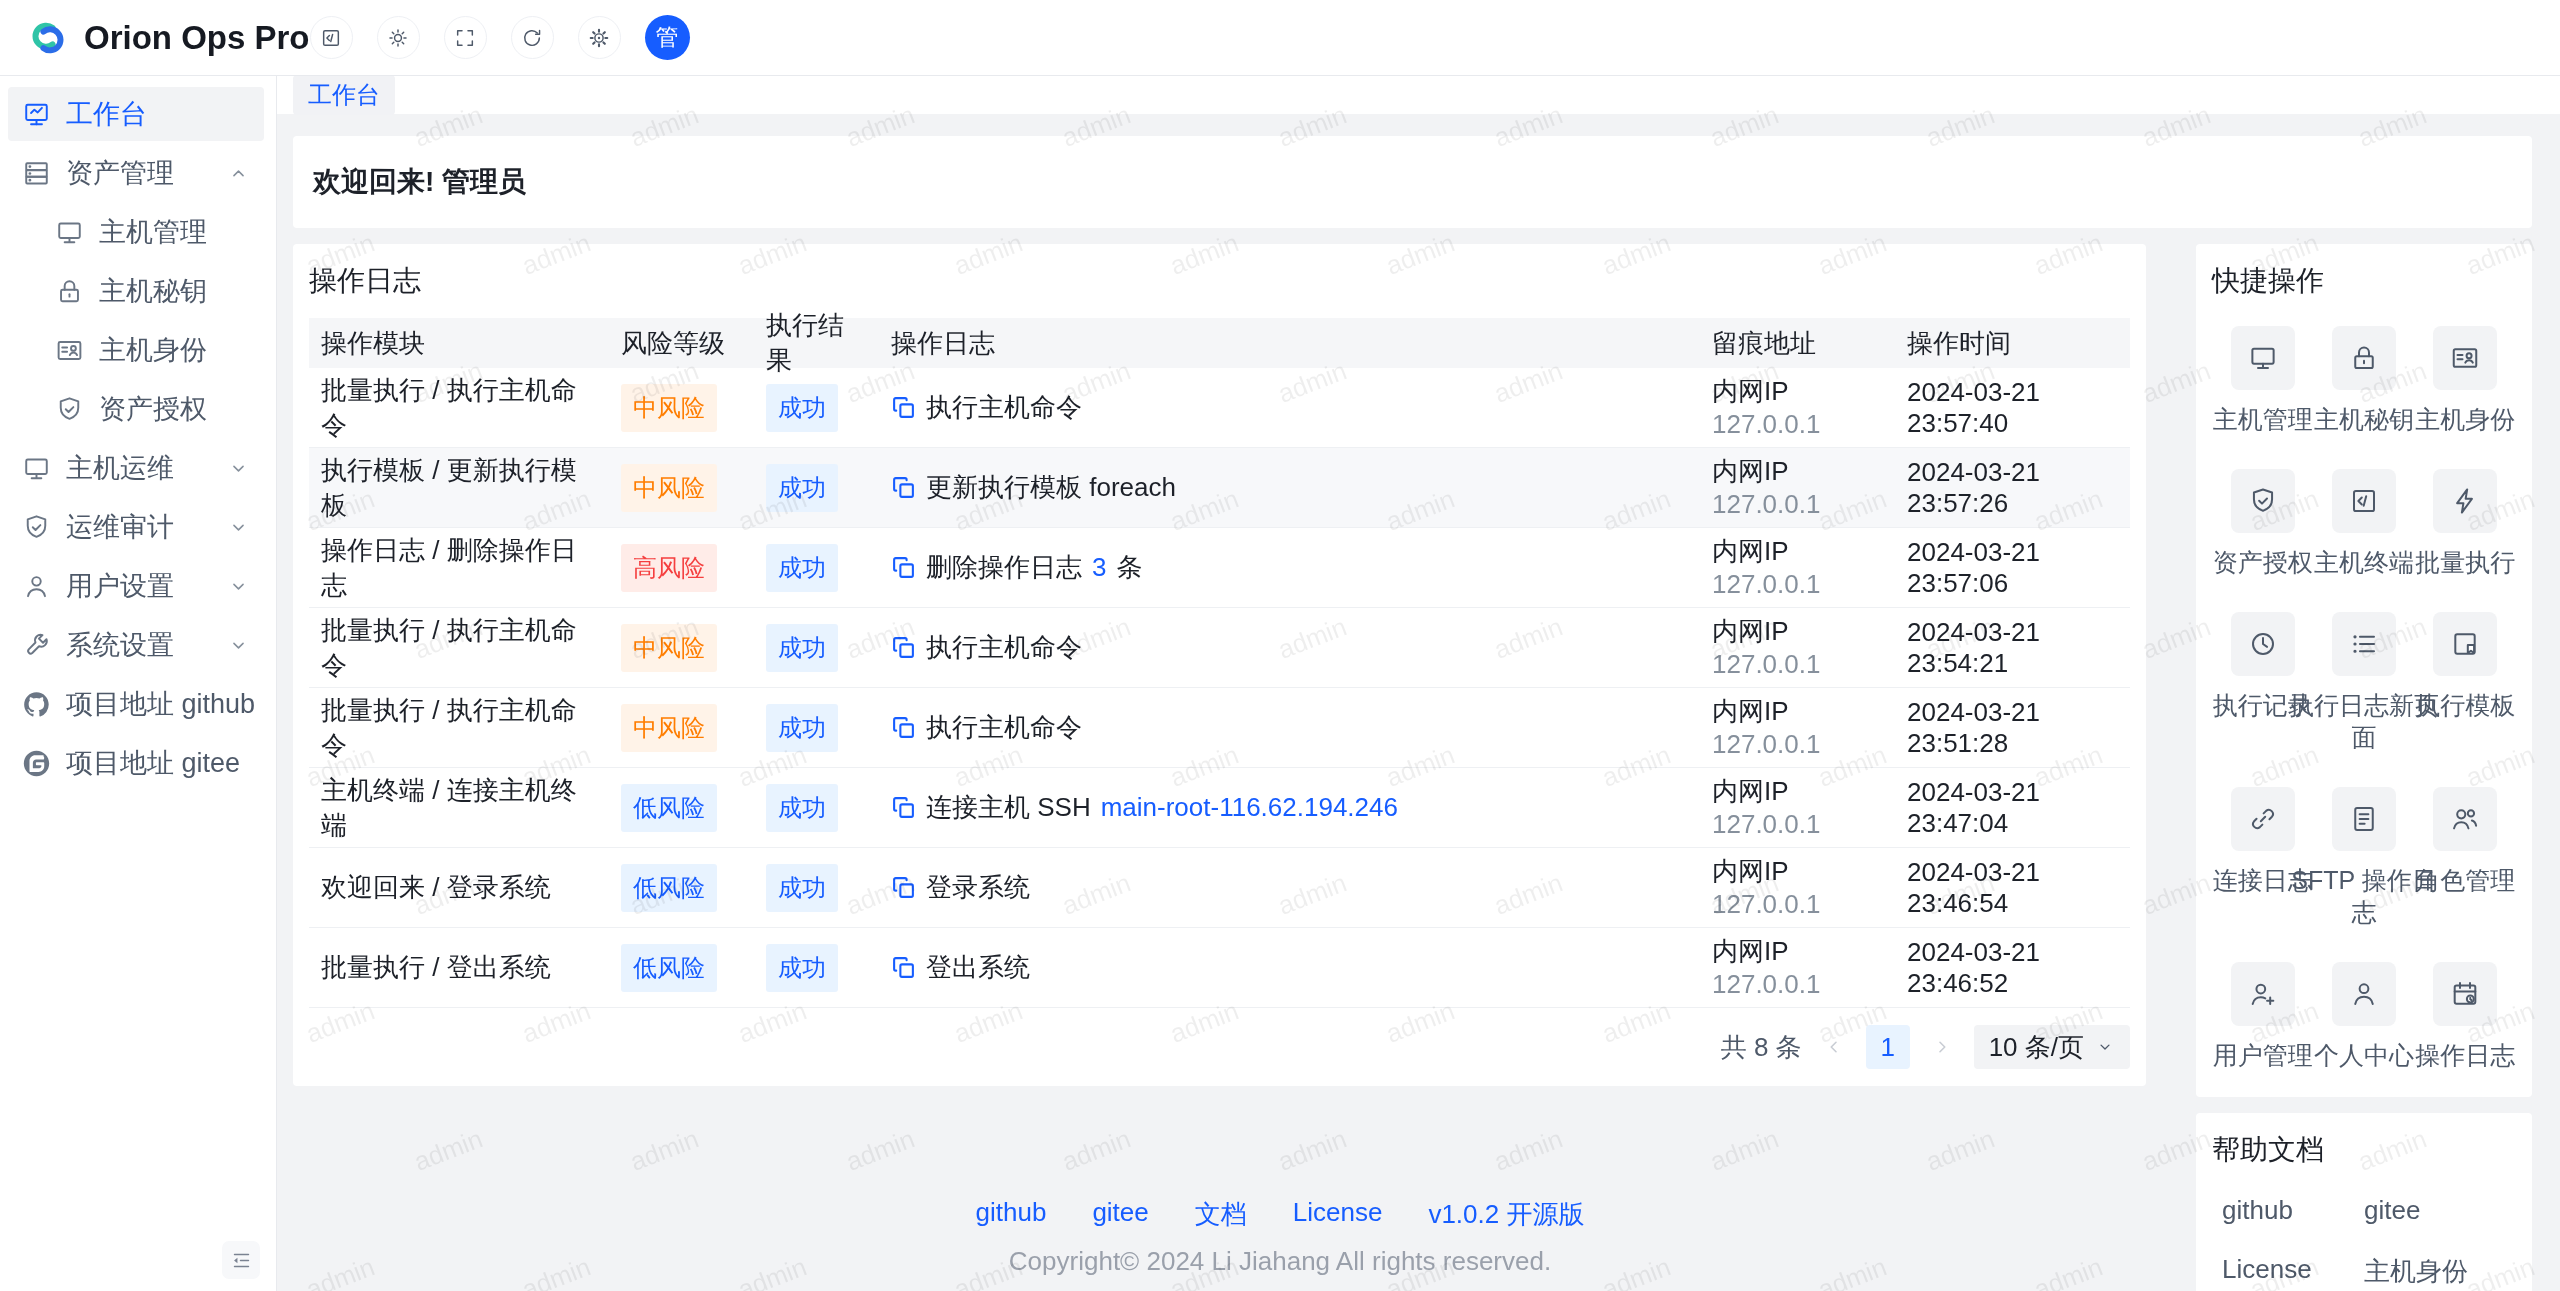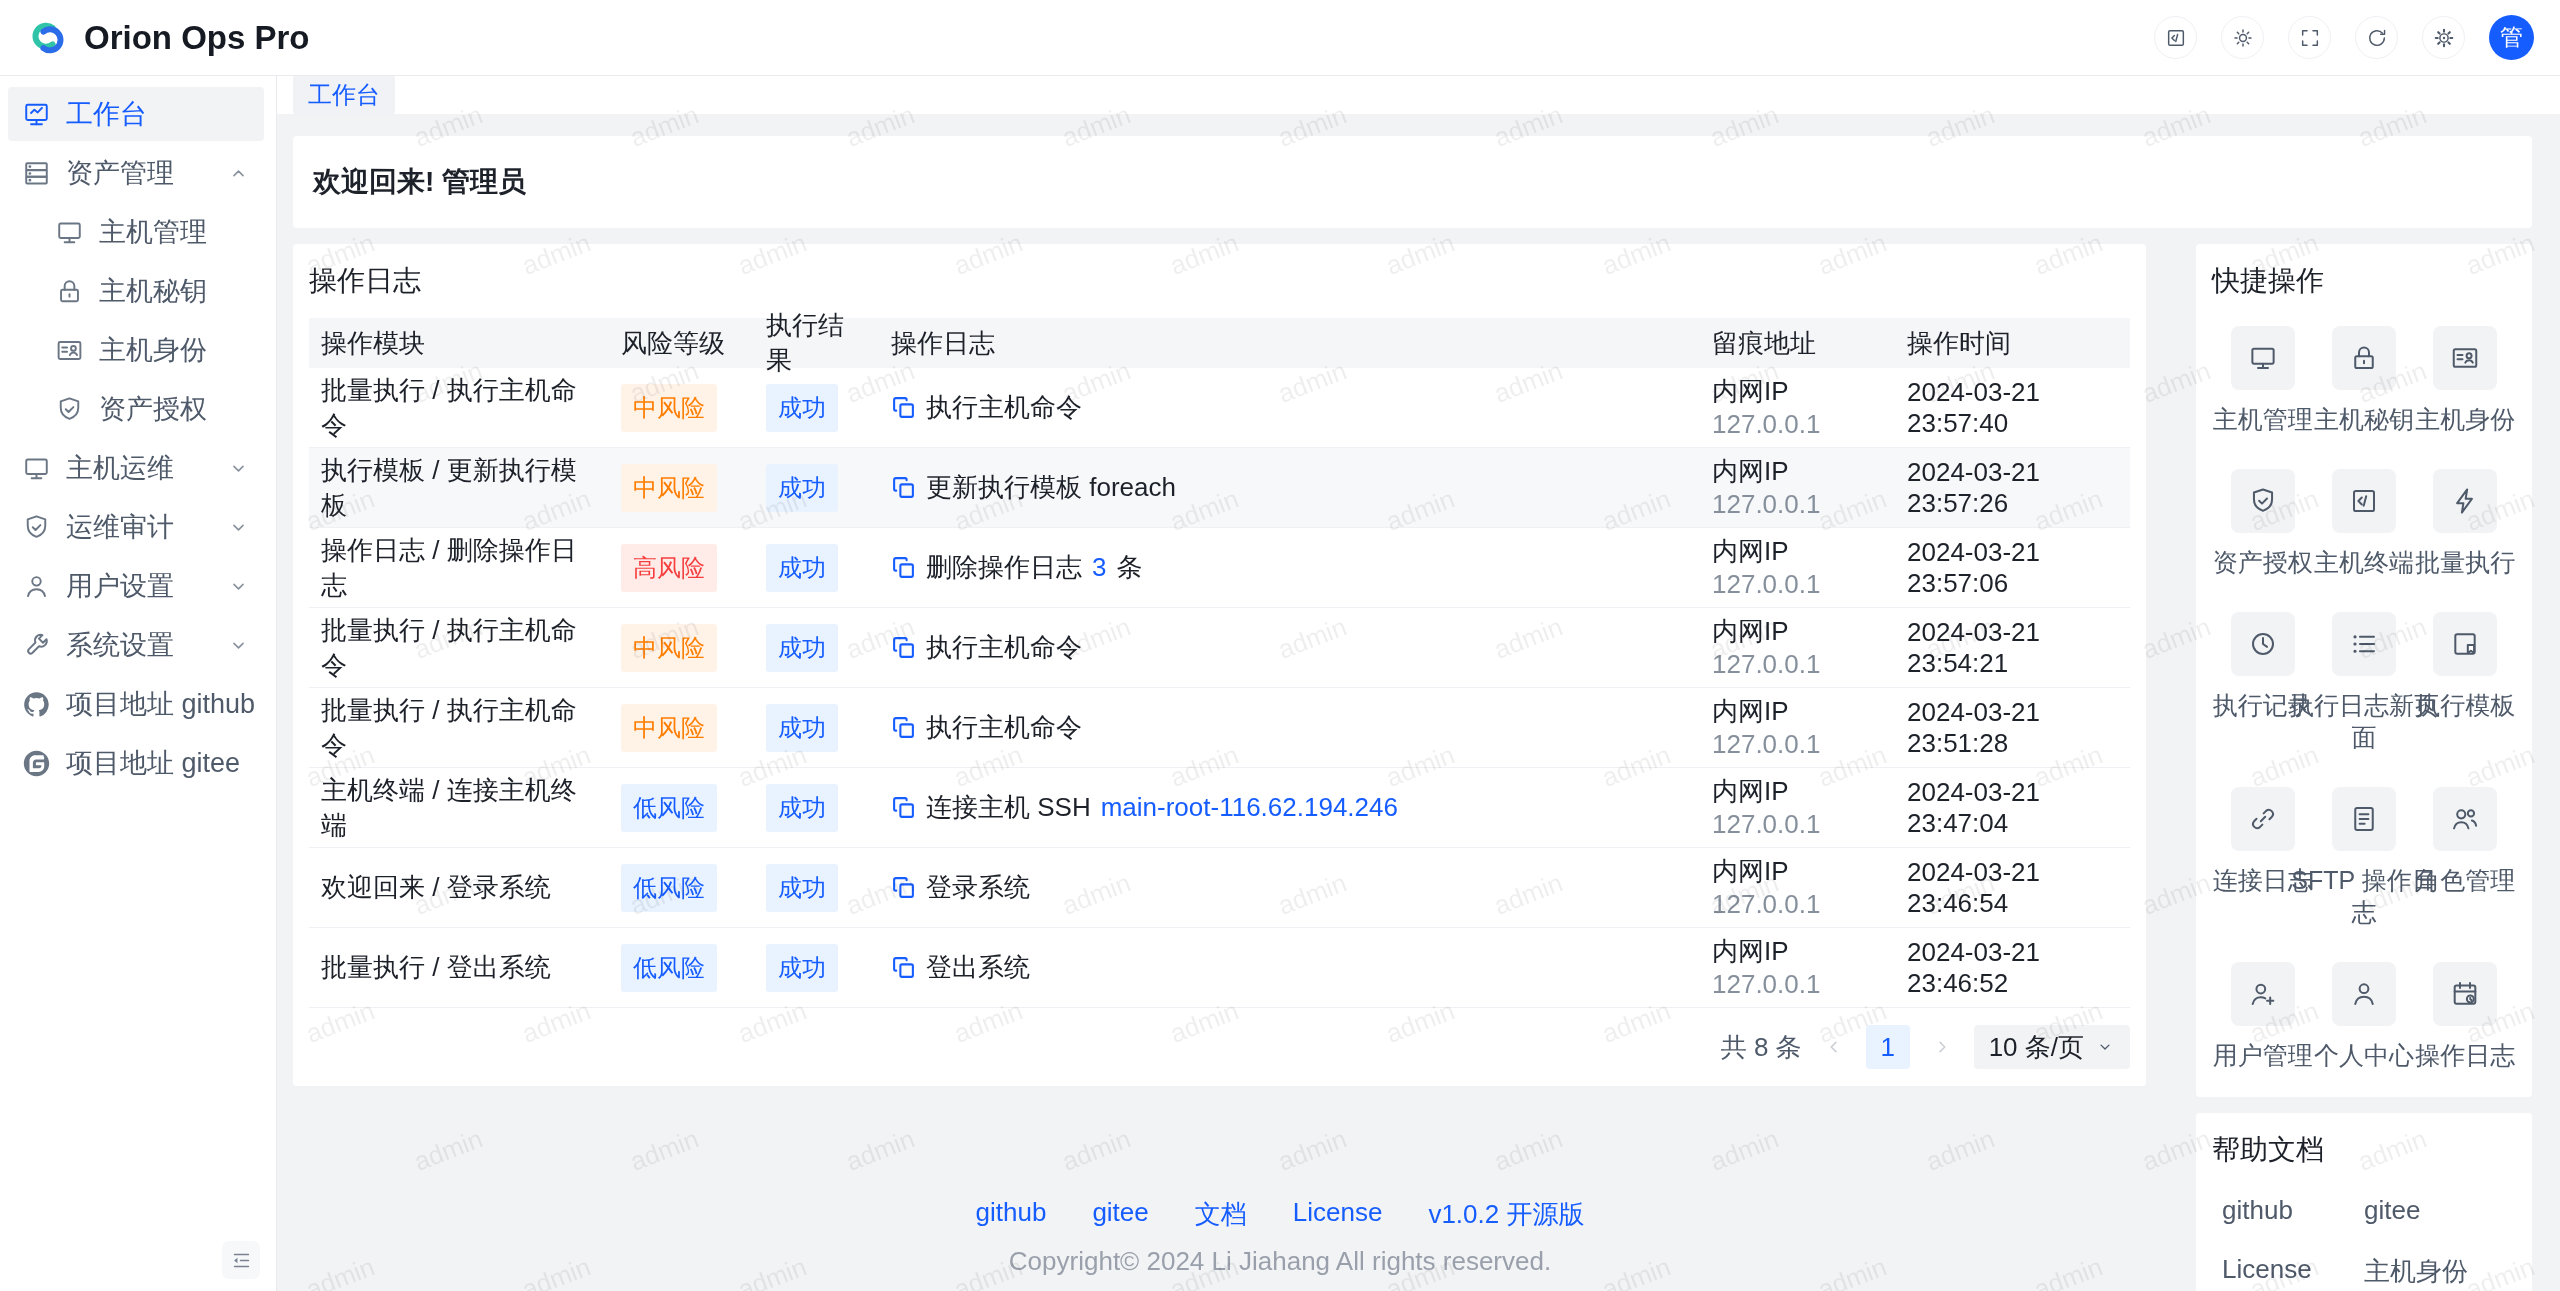--- a/index.html
+++ b/index.html
@@ -12,21 +12,21 @@
     width:2560px;height:1291px;position:relative;overflow:hidden;
     background:var(--bg);color:var(--text);
     font-family:"Liberation Sans","DejaVu Sans",sans-serif;font-size:26px;
   }
   .svg{display:inline-flex;align-items:center;justify-content:center}
   .svg svg{width:1em;height:1em;display:block}
 
   
   .header{position:absolute;top:0;left:0;right:0;height:76px;background:#fff;
     border-bottom:1px solid var(--line);display:flex;align-items:center;
-    justify-content:space-between;padding:0 26px;z-index:20}
+    padding:0 26px;z-index:20}
   .brand{display:flex;align-items:center;gap:14px}
   .brand-logo{display:flex;align-items:center}
   .brand-title{font-size:33px;font-weight:600;color:#161a22}
   .header-actions{display:flex;align-items:center;gap:24px}
   .icon-btn{width:43px;height:43px;border-radius:50%;border:1px solid #eef0f4;
     background:#fff;display:flex;align-items:center;justify-content:center;
     color:#4e5969;cursor:pointer;font-size:22px}
   .avatar{width:45px;height:45px;border-radius:50%;background:var(--primary);
     color:#fff;display:flex;align-items:center;justify-content:center;
     font-size:23px;cursor:pointer}

